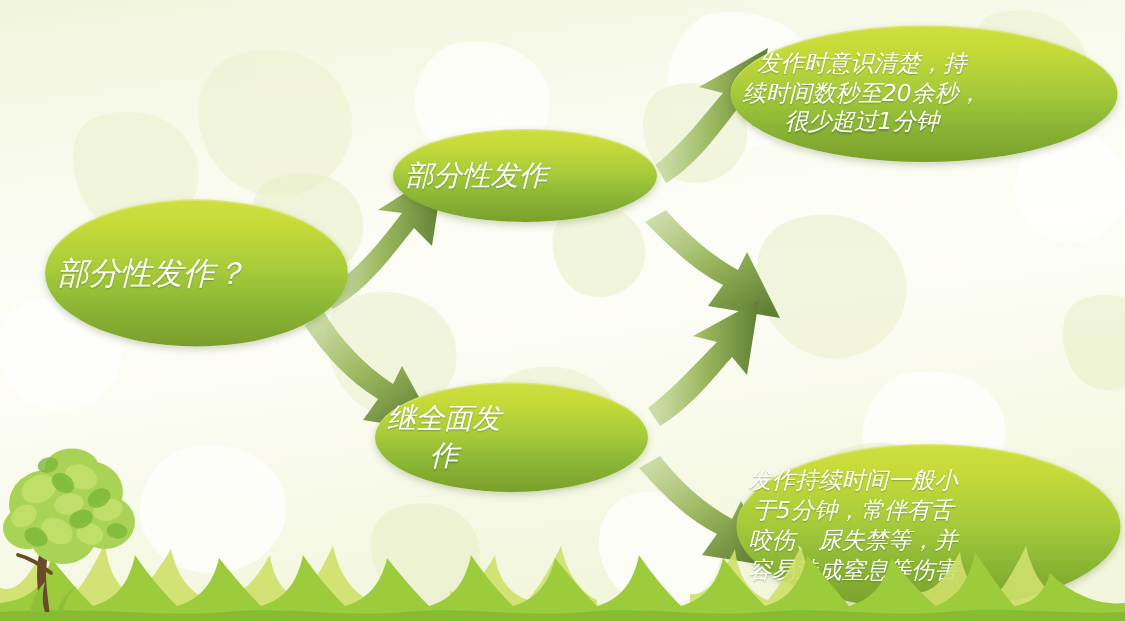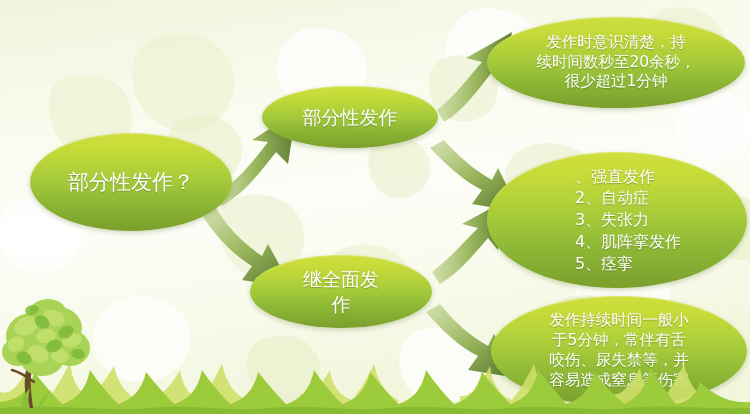--- a/index.html
+++ b/index.html
@@ -51,29 +51,30 @@
     position: absolute;
     inset: 0;
   }
   .arrows svg { display: block; width: 750px; height: 414px; }
 
   
   .node {
     position: absolute;
     display: flex;
     align-items: center;
-    justify-content: center;
+    justify-content: flex-start;
     text-align: center;
     border-radius: 50%;
     color: #ffffff;
     background: linear-gradient(to bottom, #cfdf3e 0%, #c5da38 18%, #a6cb3a 48%, #8cb735 72%, #7a9f2c 100%);
     box-shadow: 0 2px 5px rgba(90,110,40,0.28), inset 0 1px 0 rgba(255,255,255,0.25);
     text-shadow: 0 1px 1px rgba(70,90,30,0.45);
     line-height: 1.28;
     box-sizing: border-box;
+    font-style: italic;
   }
   .node .txt {
     display: block;
     white-space: pre-line;
     padding: 0 8px;
   }
 
   
   #node-main   { left: 30px;  top: 133px; width: 202px; height: 98px;  font-size: 21px; }
   #node-partial{ left: 262px; top: 86px;  width: 176px; height: 62px;  font-size: 19px; }
@@ -202,27 +203,20 @@
   <div class="node" id="node-partial">
     <span class="txt">部分性发作</span>
   </div>
 
   <div class="node" id="node-d1">
     <span class="txt">发作时意识清楚，持
 续时间数秒至20余秒，
 很少超过1分钟</span>
   </div>
 
-  <div class="node" id="node-d2">
-    <span class="txt">、强直发作
-2、自动症
-3、失张力
-4、肌阵挛发作
-5、痉挛</span>
-  </div>
 
   <div class="node" id="node-d3">
     <span class="txt">发作持续时间一般小
 于5分钟，常伴有舌
 咬伤、尿失禁等，并
 容易造成窒息等伤害</span>
   </div>
 
   <div class="grass">
     <svg viewBox="0 0 750 62" xmlns="http://www.w3.org/2000/svg">

